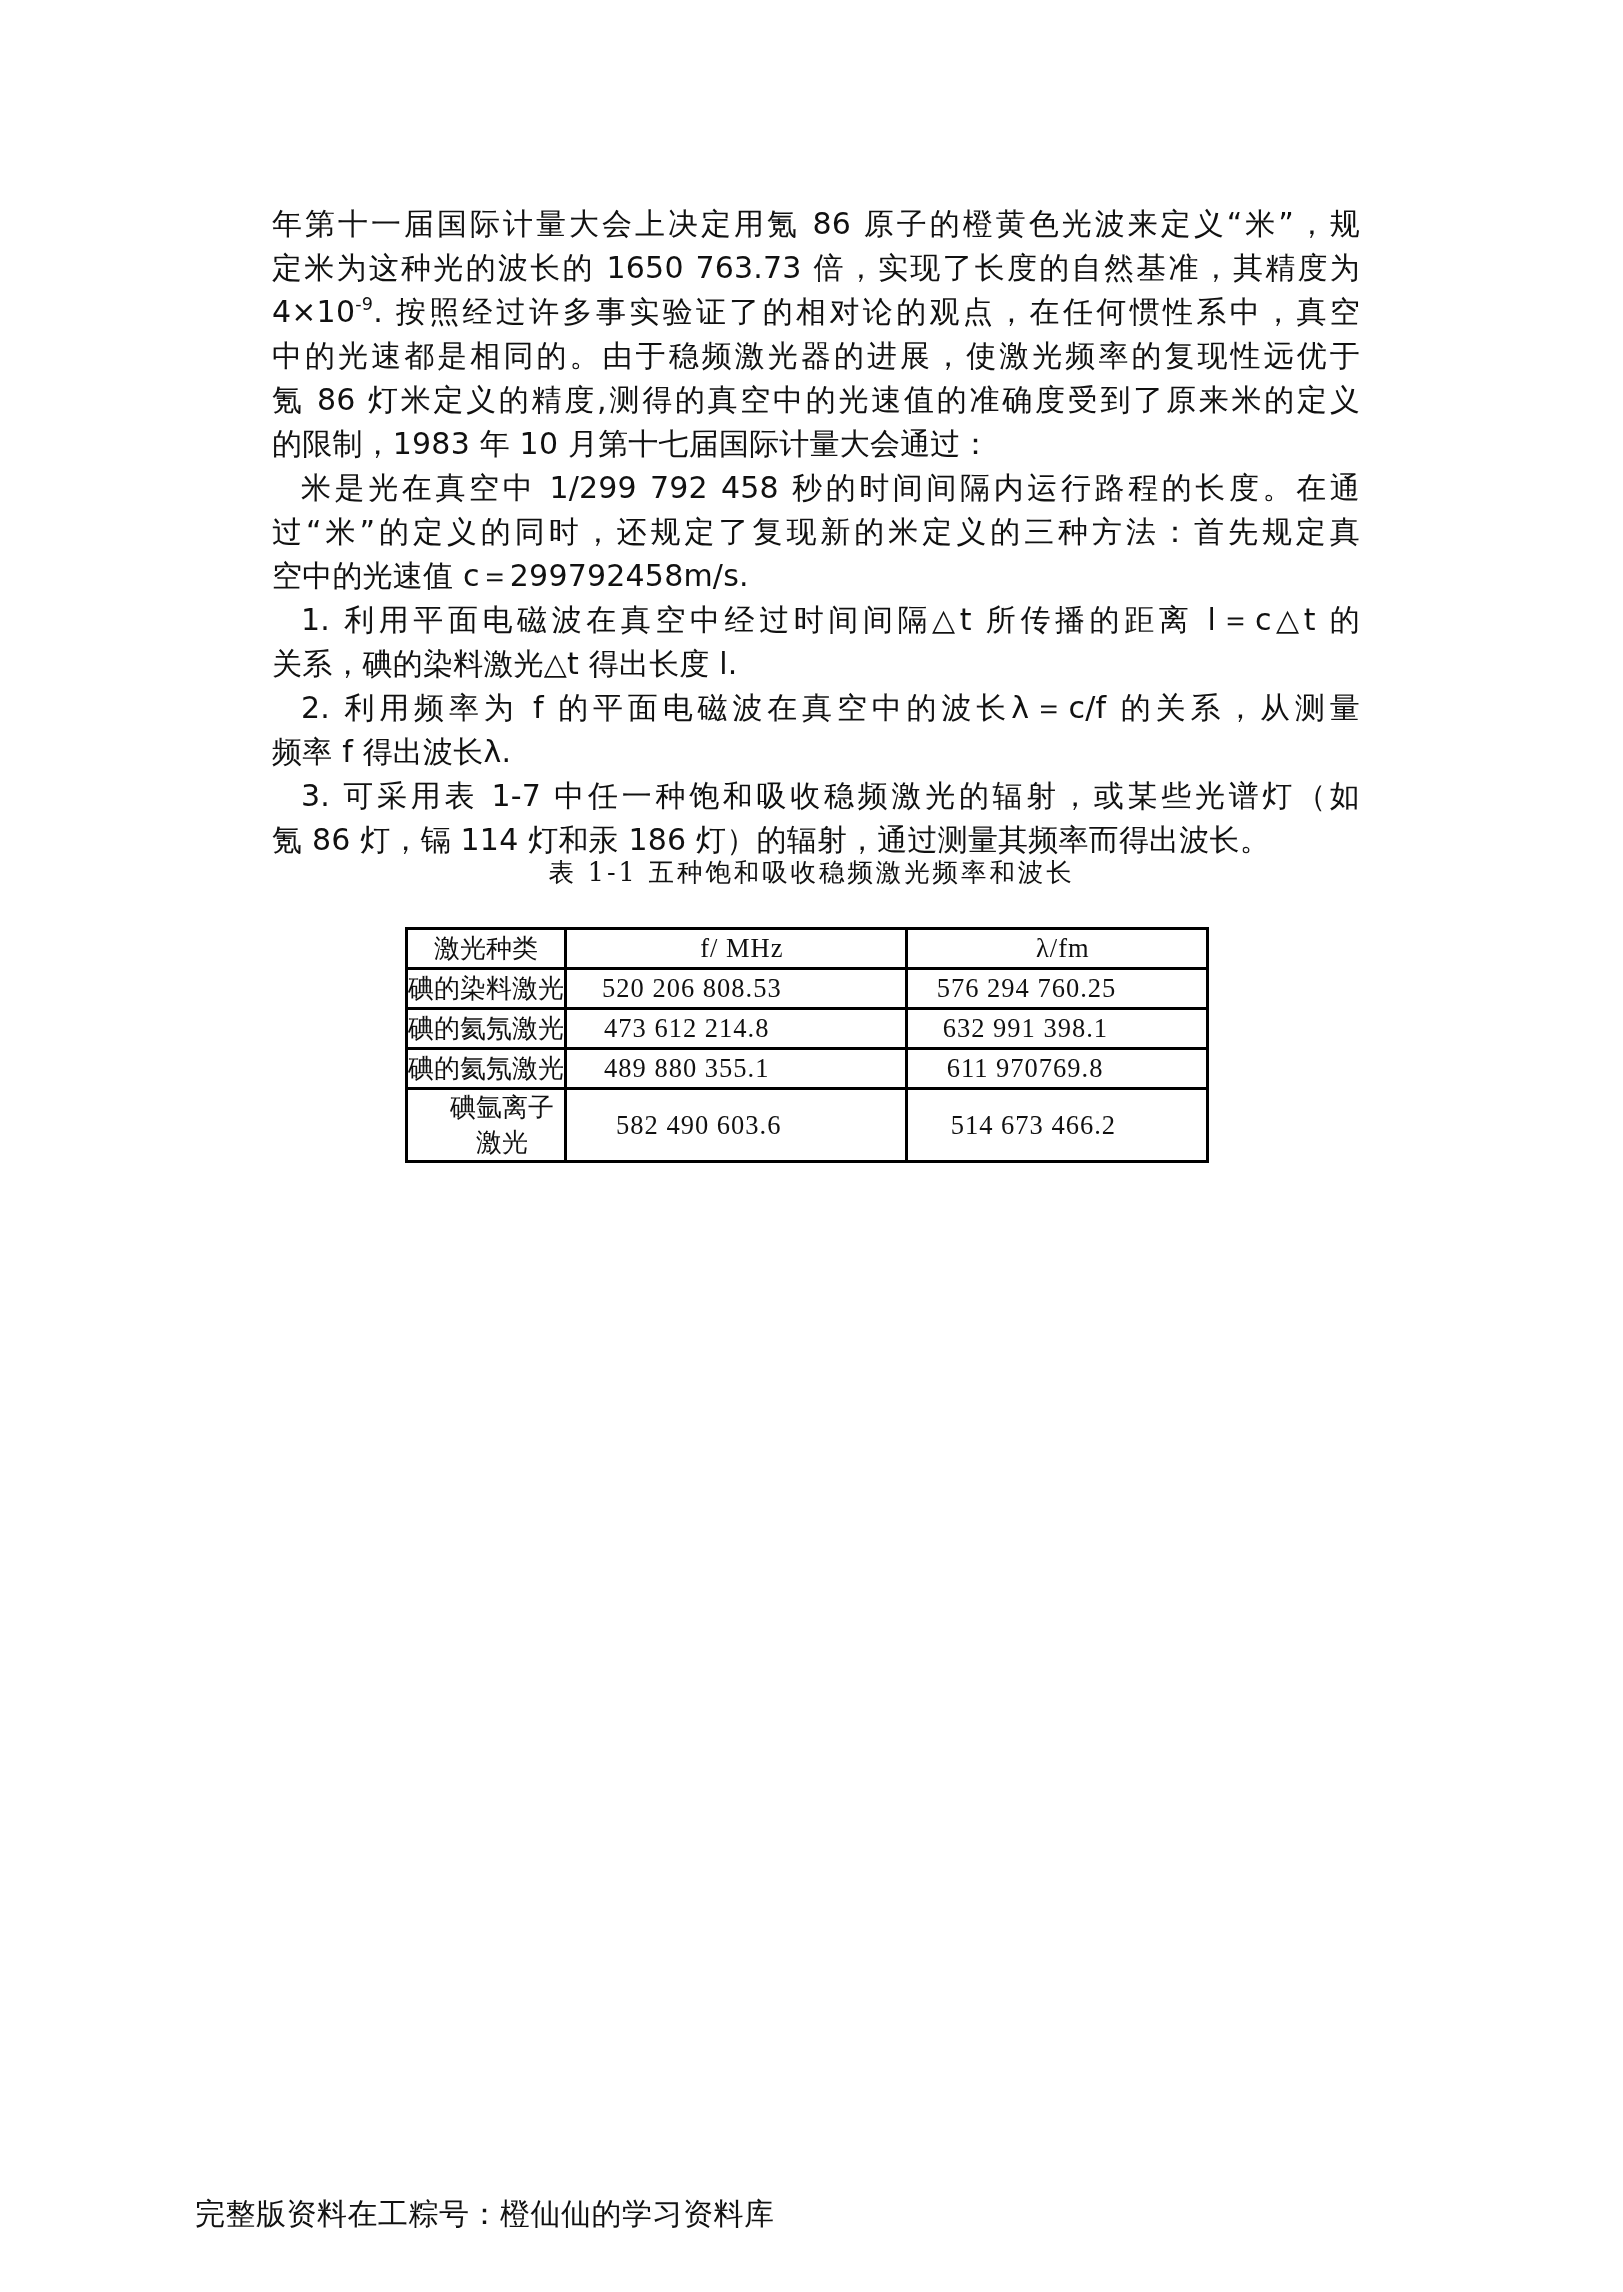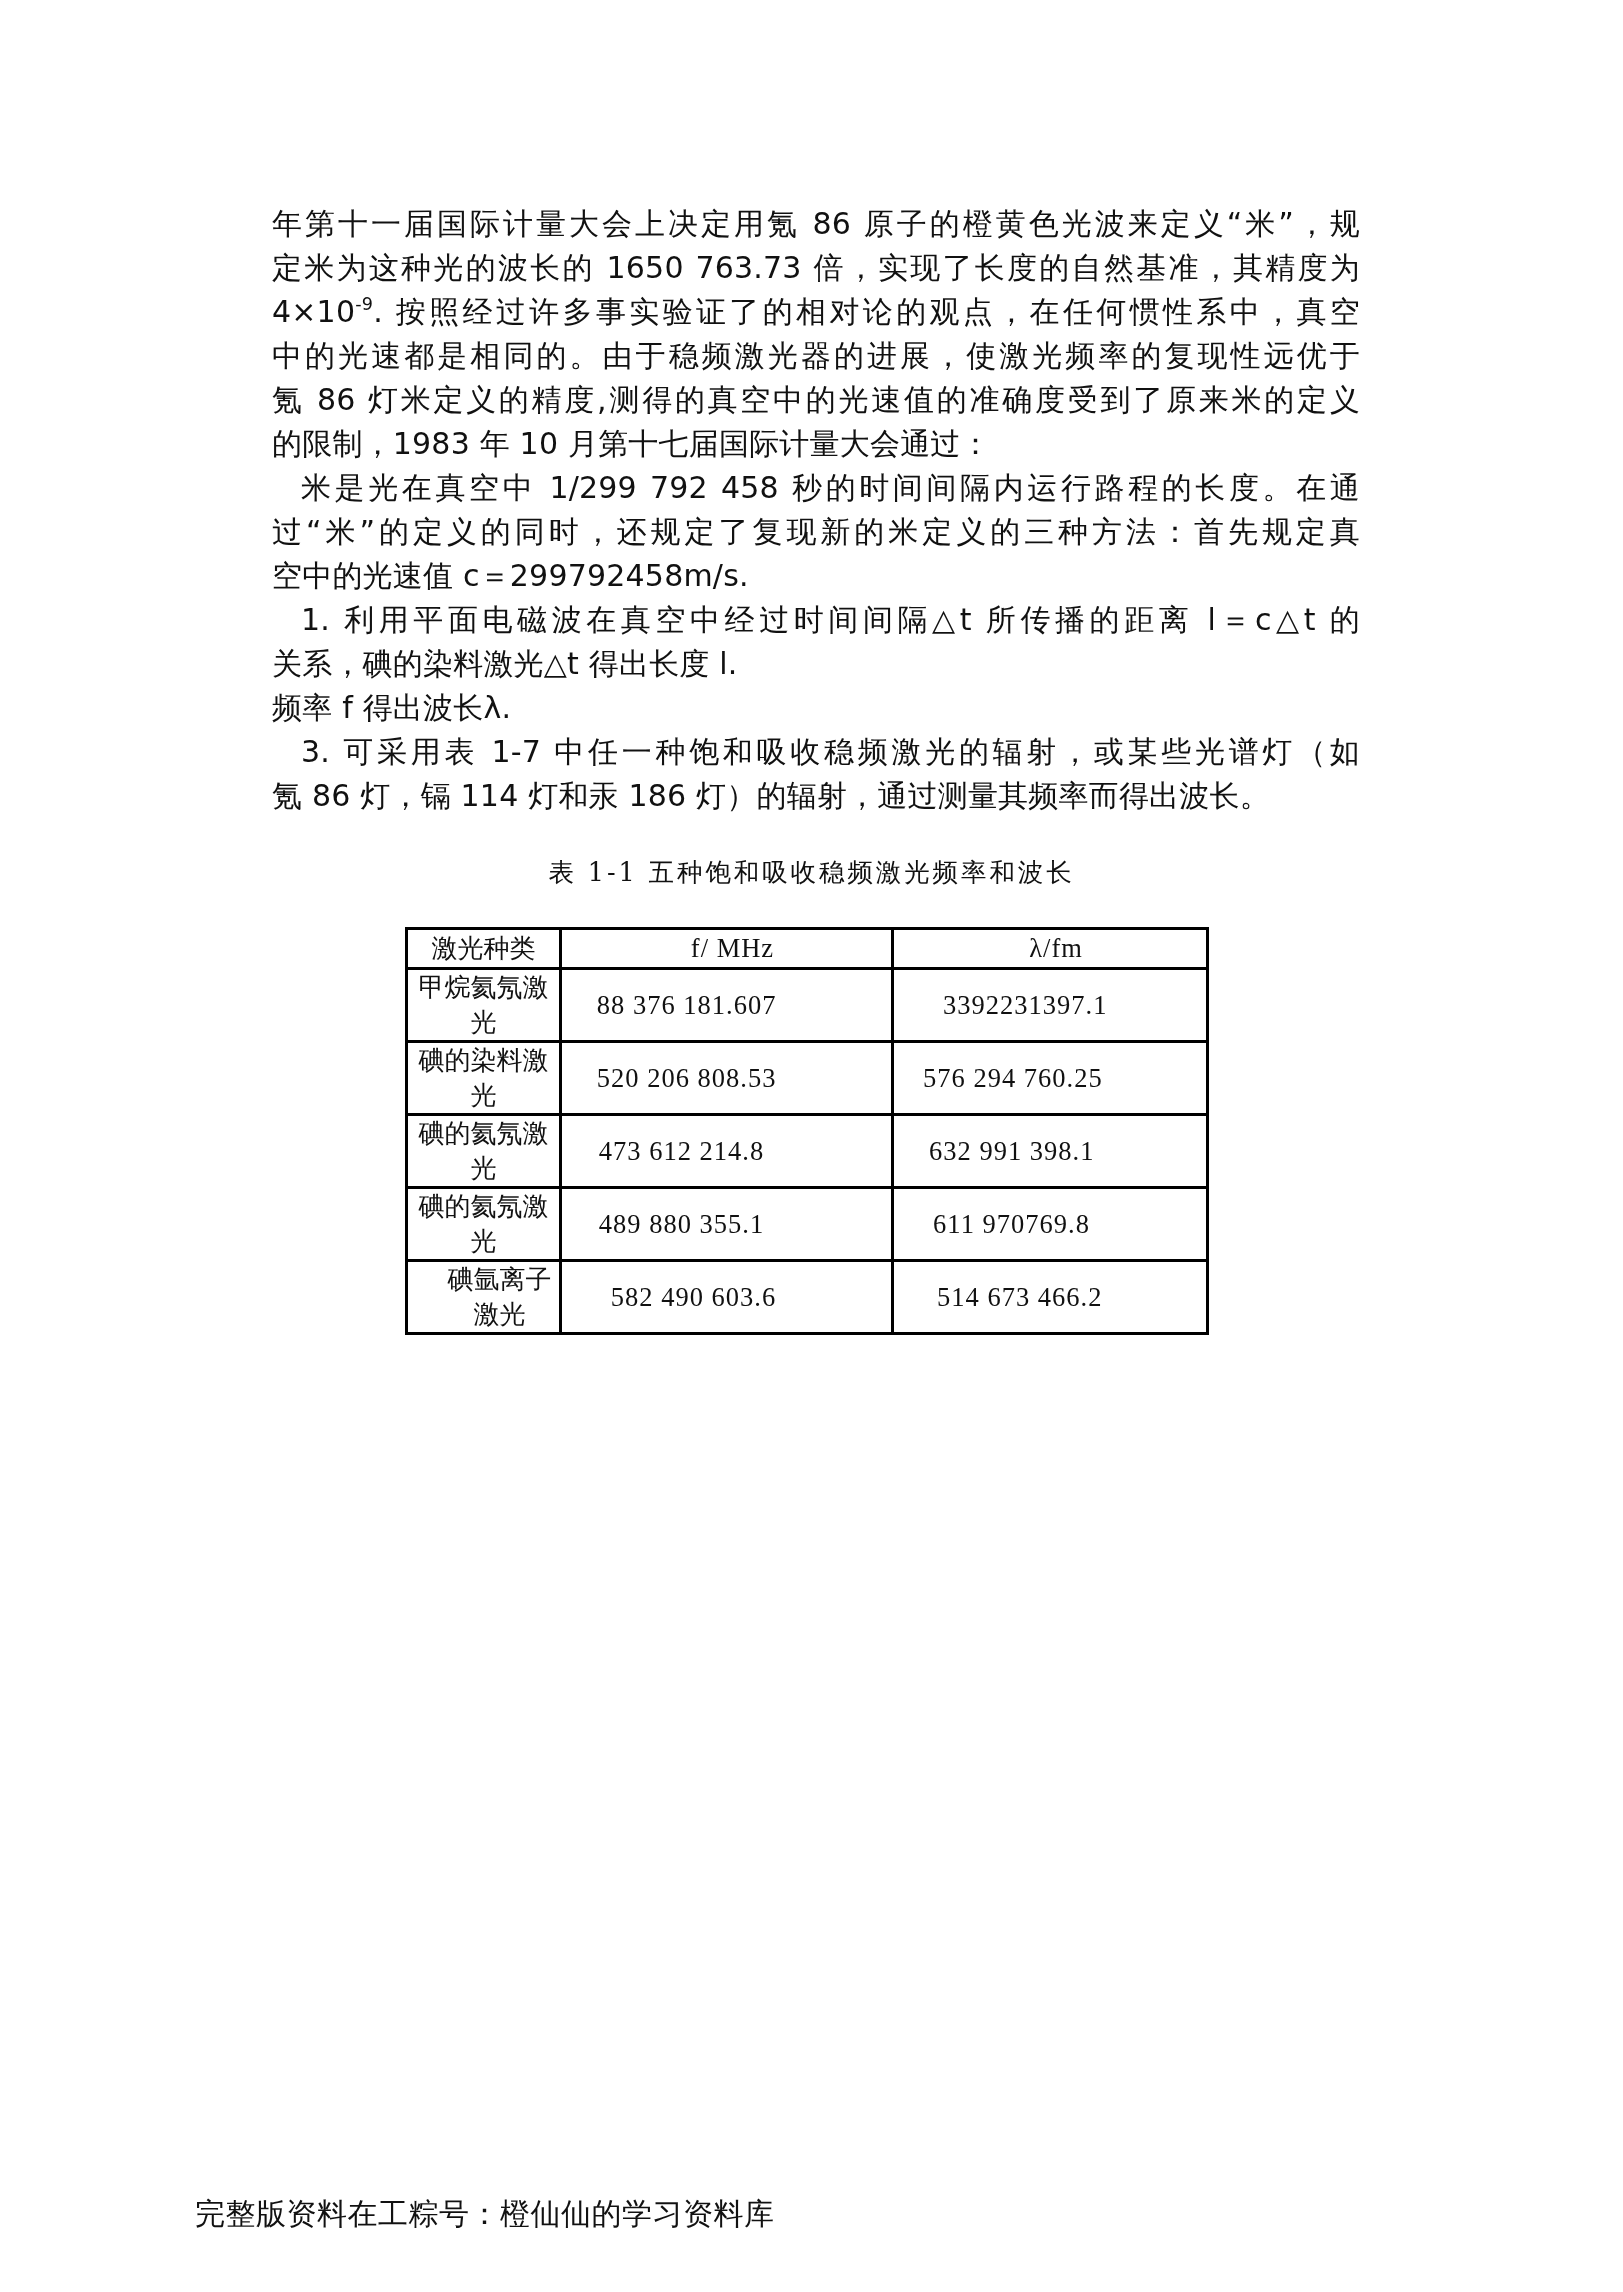--- a/index.html
+++ b/index.html
@@ -37,39 +37,35 @@
     <span class="line">氪 86 灯米定义的精度,测得的真空中的光速值的准确度受到了原来米的定义</span>
     <span class="line last">的限制，1983 年 10 月第十七届国际计量大会通过：</span>
 
     <span class="line indent">米是光在真空中 1/299 792 458 秒的时间间隔内运行路程的长度。在通</span>
     <span class="line">过“米”的定义的同时，还规定了复现新的米定义的三种方法：首先规定真</span>
     <span class="line last">空中的光速值 c＝299792458m/s.</span>
 
     <span class="line indent">1. 利用平面电磁波在真空中经过时间间隔△t 所传播的距离 l＝c△t 的</span>
     <span class="line last">关系，碘的染料激光△t 得出长度 l.</span>
 
+    <span class="line indent">2. 利用频率为 f 的平面电磁波在真空中的波长λ＝c/f 的关系，从测量</span>
     <span class="line last">频率 f 得出波长λ.</span>
 
     <span class="line indent">3. 可采用表 1-7 中任一种饱和吸收稳频激光的辐射，或某些光谱灯（如</span>
     <span class="line last">氪 86 灯，镉 114 灯和汞 186 灯）的辐射，通过测量其频率而得出波长。</span>
   </div>
 
   <div class="caption">表 1-1 五种饱和吸收稳频激光频率和波长</div>
 
   <table class="data">
     <tbody>
         <tr class="head">
       <td class="c1">激光种类</td>
       <td class="c2">f/ MHz</td>
       <td class="c3">λ/fm</td>
-    </tr>
-    <tr>
-      <td class="c1">甲烷氦氖激光</td>
-      <td class="c2">88 376 181.607</td>
-      <td class="c3">3392231397.1</td>
     </tr>
     <tr>
       <td class="c1">碘的染料激光</td>
       <td class="c2">520 206 808.53</td>
       <td class="c3" style="padding-left:29px">576 294 760.25</td>
     </tr>
     <tr>
       <td class="c1">碘的氦氖激光</td>
       <td class="c2" style="padding-left:37px">473 612 214.8</td>
       <td class="c3" style="padding-left:35px">632 991 398.1</td>

